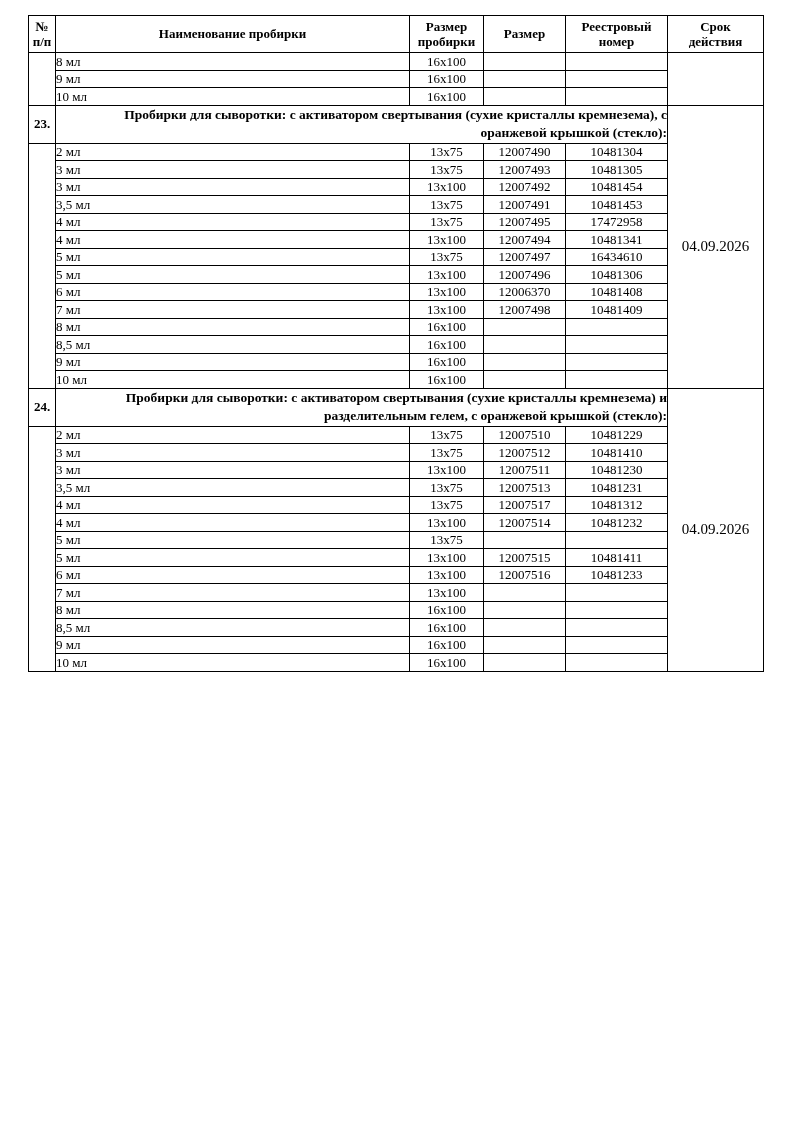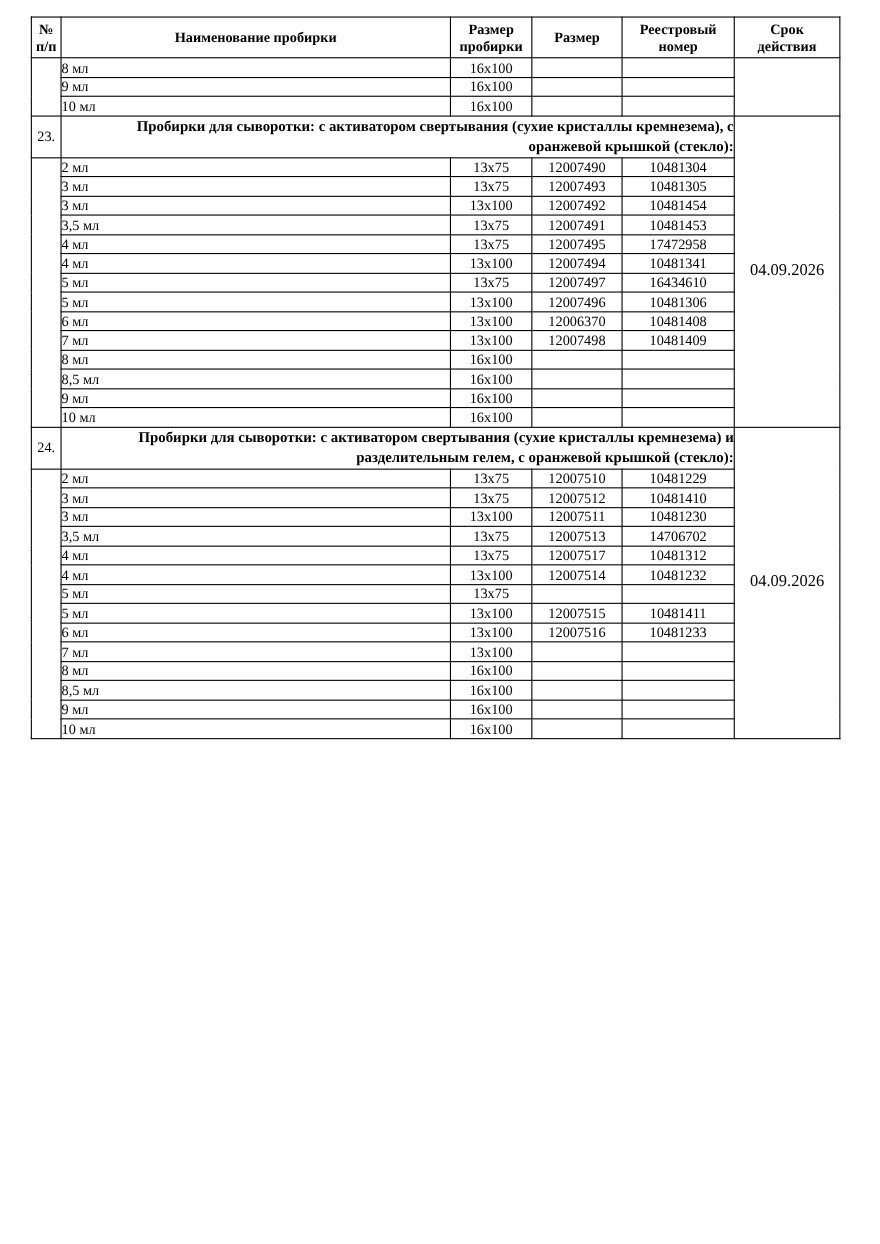--- a/index.html
+++ b/index.html
@@ -42,20 +42,21 @@
     font-size: 13px;
     line-height: 1.18;
     text-align: center;
     white-space: pre-line;
   }
   tr.section-row { height: 38px; }
   tr.data-row { height: 17.5px; }
   td.num {
     text-align: center;
     font-size: 13px;
+    font-weight: bold;
   }
   td.section-title {
     font-weight: bold;
     font-size: 13.5px;
     line-height: 1.35;
     text-align: right;
     padding: 1px 6px;
   }
   td.name {
     font-size: 13px;
@@ -232,21 +233,21 @@
         <tr class="data-row">
           <td class="name">3 мл</td>
           <td class="center">13x100</td>
           <td class="center">12007511</td>
           <td class="center">10481230</td>
         </tr>
         <tr class="data-row">
           <td class="name">3,5 мл</td>
           <td class="center">13x75</td>
           <td class="center">12007513</td>
-          <td class="center">14706702</td>
+          <td class="center">10481231</td>
         </tr>
         <tr class="data-row">
           <td class="name">4 мл</td>
           <td class="center">13x75</td>
           <td class="center">12007517</td>
           <td class="center">10481312</td>
         </tr>
         <tr class="data-row">
           <td class="name">4 мл</td>
           <td class="center">13x100</td>

